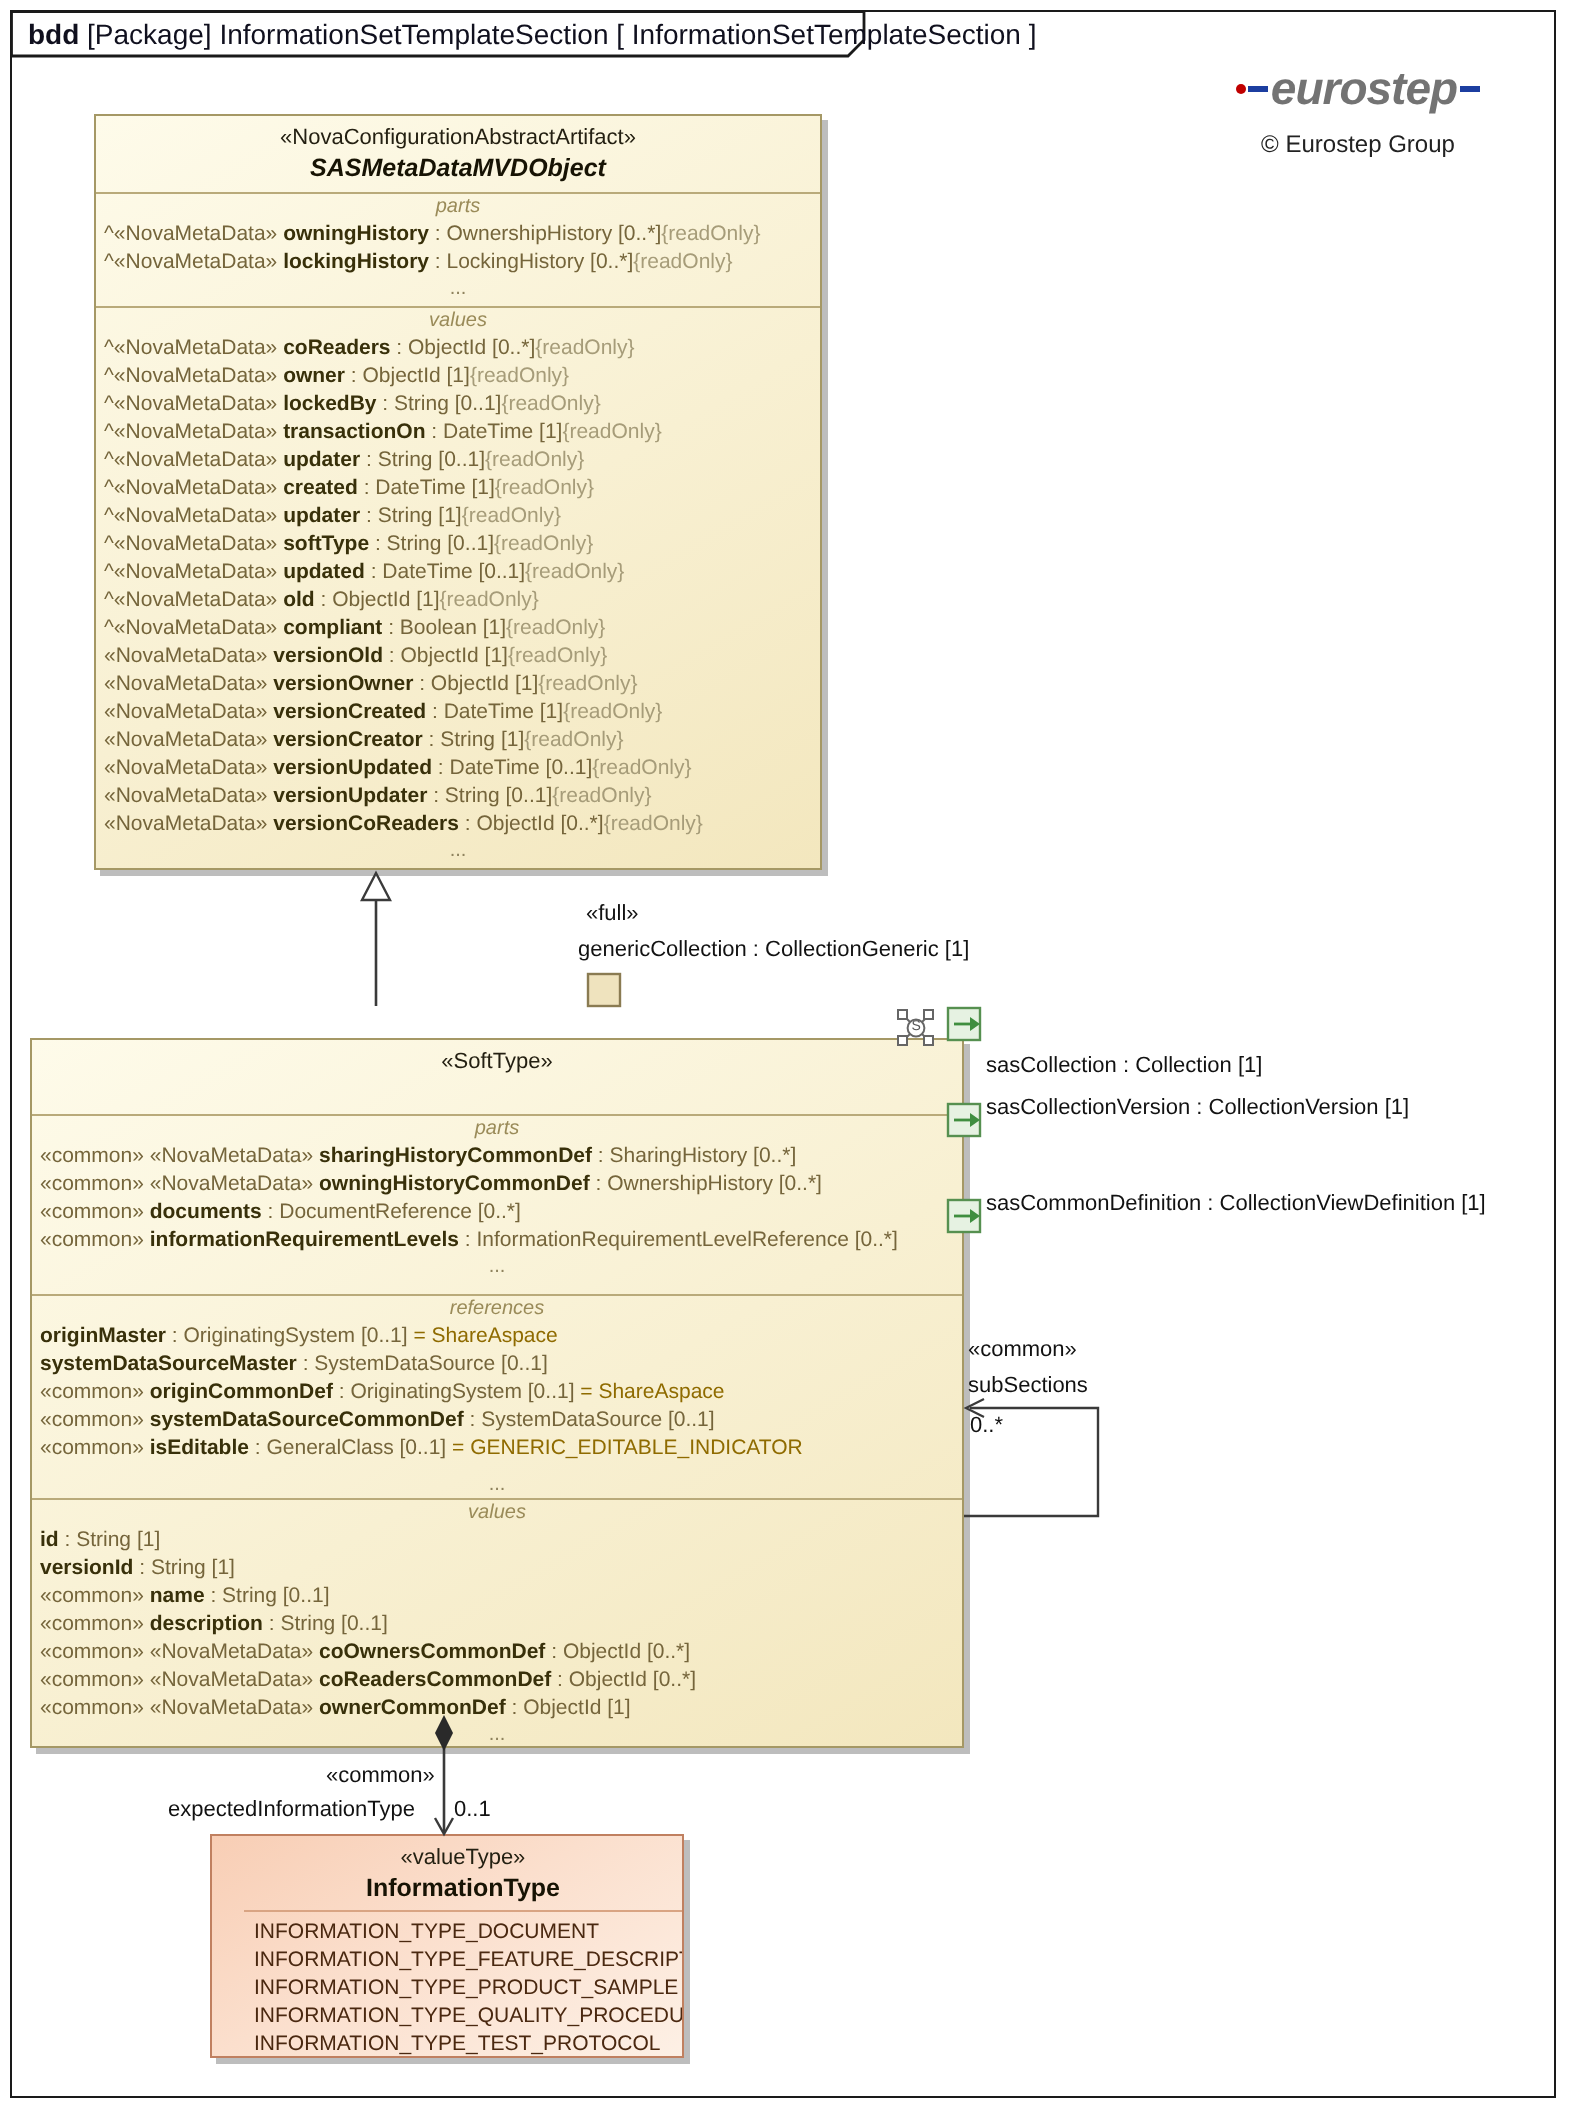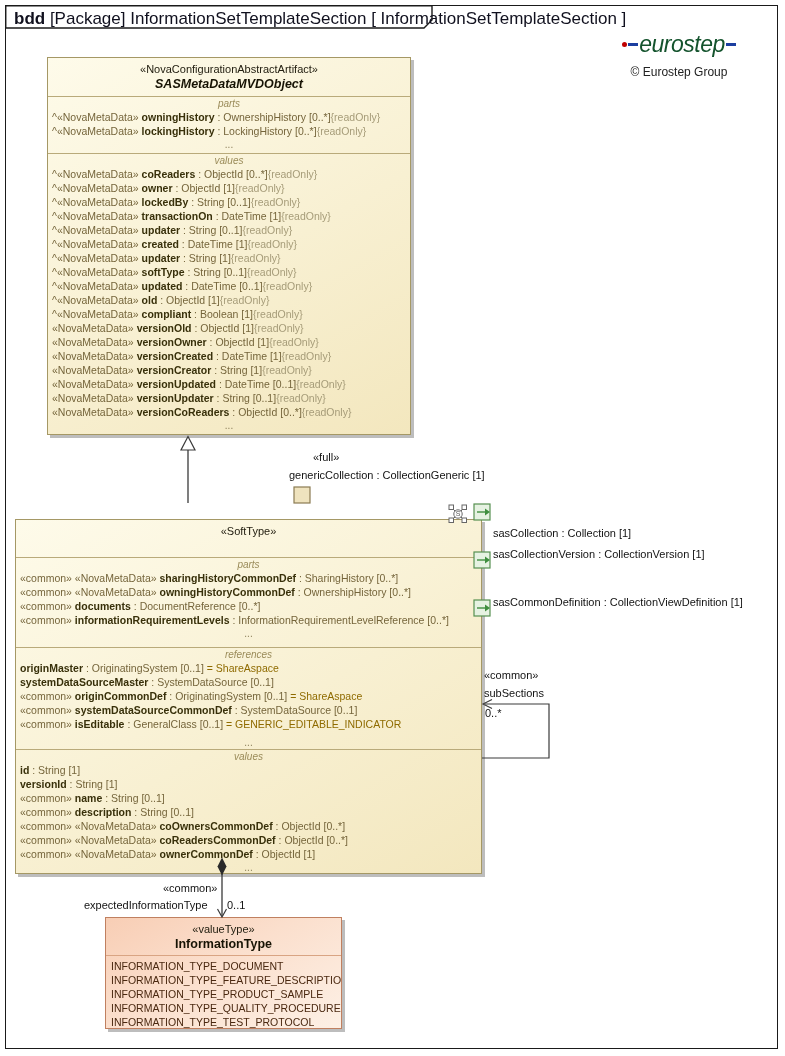--- a/index.html
+++ b/index.html
@@ -7,21 +7,21 @@
     width:785px; height:1056px; position:relative; overflow:hidden;
     background:#FFFFFF; font-family:"Liberation Sans", sans-serif;
     -webkit-font-smoothing:antialiased;
   }
   .frame {
     position:absolute; left:5px; top:5px; width:773px; height:1044px;
     border:1.5px solid #1A1A1A; box-sizing:border-box;
   }
   .tab-label {
     position:absolute; left:14px; top:9px; z-index:6;
-    font-size:17px; color:#10101E; white-space:nowrap;
+    font-size:14px; color:#10101E; white-space:nowrap;
   }
   .tab-label .b { font-weight:bold; }
 
   
   .cls {
     position:absolute; box-sizing:border-box;
     border:1px solid #A59865;
     background:linear-gradient(150deg, #FEFBEA 0%, #F8F0D2 55%, #F3E7BE 100%);
     box-shadow:3px 3px 0 #BDBDBD;
     display:flex; flex-direction:column; z-index:1;
@@ -53,21 +53,21 @@
   
   svg.overlay { position:absolute; left:0; top:0; z-index:4; pointer-events:none; }
   .lbl { position:absolute; z-index:5; font-size:11px; color:#121212; white-space:nowrap; }
   .s-glyph { position:absolute; z-index:5; font-size:7px; color:#555; line-height:7px; }
 
   
   .brand { position:absolute; top:31px; right:26px; width:160px; text-align:center; z-index:6; }
   .logo-row { display:inline-flex; align-items:center; }
   .logo-dot { width:5px; height:5px; border-radius:50%; background:#C00000; margin-right:1px; }
   .logo-bar { width:10px; height:3px; background:#1C3EA0; }
-  .logo-txt { font-size:23px; font-weight:normal; font-style:italic; color:#14532d; letter-spacing:-0.5px; padding:0 1px; }
+  .logo-txt { font-size:23px; font-weight:bold; font-style:italic; color:#737373; letter-spacing:-0.5px; padding:0 1px; }
   .copyright { margin-top:7px; font-size:12px; color:#222222; }
 </style>
 </head>
 <body>
 
 <div class="frame"></div>
 
 <div class="tab-label"><span class="b">bdd</span><span> [Package] InformationSetTemplateSection [ InformationSetTemplateSection ]</span></div>
 
 <div class="brand">
@@ -188,21 +188,21 @@
         <div class="row"><span class="pre">«common» «NovaMetaData» </span><span class="nm">coOwnersCommonDef</span><span class="post"> : ObjectId [0..*]</span></div>
 
         <div class="row"><span class="pre">«common» «NovaMetaData» </span><span class="nm">coReadersCommonDef</span><span class="post"> : ObjectId [0..*]</span></div>
 
         <div class="row"><span class="pre">«common» «NovaMetaData» </span><span class="nm">ownerCommonDef</span><span class="post"> : ObjectId [1]</span></div>
       </div>
     <div class="more">...</div>
   </div>
 </div>
 
-<div class="cls enum" style="left:105px; top:917px; width:237px; height:112px;">
+<div class="cls enum" style="left:105px; top:917px; width:237px; height:112px;padding-left:16px;">
   <div class="cls-hdr" style="height:38px;">
     <div class="stereo">«valueType»</div>
     <div class="cname">InformationType</div>
   </div>
   <div class="sect enum-list" style="flex:1;">
     <div>
 
         <div class="erow"><span>INFORMATION_TYPE_DOCUMENT</span></div>
 
         <div class="erow"><span>INFORMATION_TYPE_FEATURE_DESCRIPTION</span></div>
@@ -262,21 +262,21 @@
     <rect x="449" y="505" width="4.5" height="4.5"></rect>
     <rect x="462" y="505" width="4.5" height="4.5"></rect>
     <rect x="449" y="518" width="4.5" height="4.5"></rect>
     <rect x="462" y="518" width="4.5" height="4.5"></rect>
     <circle cx="458" cy="514" r="4.2"></circle>
   </g>
 </svg>
 
 <span class="s-glyph" style="left:455.7px; top:510.3px;">S</span>
 
-<div class="lbl" style="left:313px; top:451px;">«full»</div>
+<div class="lbl" style="left:293px; top:451px;">«full»</div>
 <div class="lbl" style="left:289px; top:469px;">genericCollection : CollectionGeneric [1]</div>
 
 <div class="lbl" style="left:493px; top:500px;margin-top:27px;">sasCollection : Collection [1]</div>
 <div class="lbl" style="left:493px; top:548px;">sasCollectionVersion : CollectionVersion [1]</div>
 <div class="lbl" style="left:493px; top:596px;">sasCommonDefinition : CollectionViewDefinition [1]</div>
 
 <div class="lbl" style="left:484px; top:669px;">«common»</div>
 <div class="lbl" style="left:484px; top:687px;text-align:right;">subSections</div>
 <div class="lbl" style="left:485px; top:707px;">0..*</div>
 

